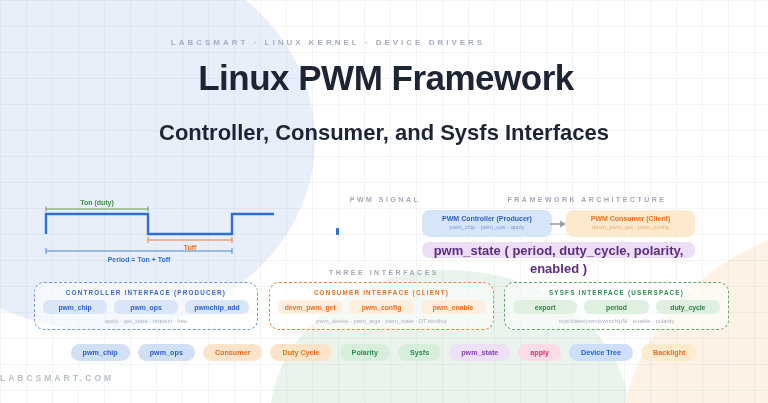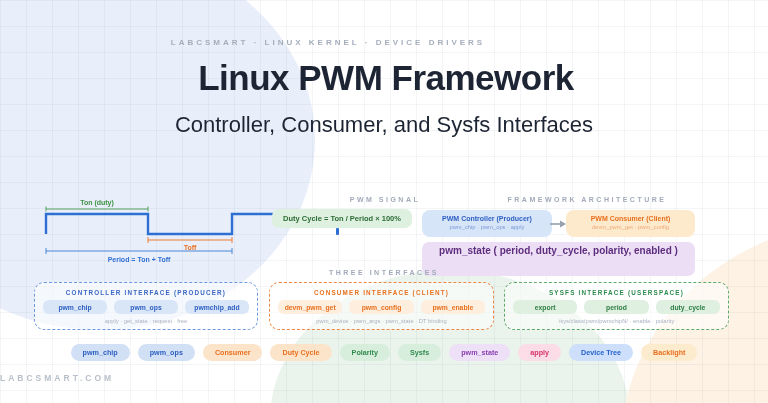--- a/index.html
+++ b/index.html
@@ -20,22 +20,22 @@
       linear-gradient(to bottom, rgba(99,110,140,0.07) 1px, transparent 1px);
     background-size:26px 26px;
   }
   .layer{position:absolute;inset:0;z-index:2;}
 
   
   .kicker{position:absolute;top:38px;left:0;width:656px;text-align:center;
     font-size:8px;font-weight:bold;letter-spacing:3px;color:#a6adbc;}
   .title{position:absolute;top:56px;left:0;width:768px;margin:2px;text-align:center;
     font-size:35px;font-weight:bold;color:#1d2534;letter-spacing:-0.5px;}
-  .subtitle{position:absolute;top:112px;left:0;width:768px;margin:0;text-align:center;
-    font-size:22px;font-weight:normal;color:#1d2534;}
+  .subtitle{position:absolute;top:120px;left:0;width:768px;margin:0;text-align:center;
+    font-size:22px;font-weight:bold;color:#1d2534;}
   .keywords{position:absolute;top:155px;left:0;width:768px;text-align:center;
     font-size:13px;color:#868e9f;}
 
   
   .sec-heading{position:absolute;text-align:center;font-size:7px;font-weight:bold;
     letter-spacing:2.5px;color:#a2aab9;}
   .signal-heading{left:272px;width:226px;top:196px;}
   .arch-heading{left:422px;width:330px;top:196px;}
   .three-heading{left:0;width:768px;top:269px;}
 
@@ -57,22 +57,22 @@
   .arch-box{position:absolute;top:210px;height:27px;border-radius:8px;text-align:center;}
   .producer-box{left:422px;width:130px;background:#d7e5f8;}
   .consumer-box{left:566px;width:129px;background:#fdeacd;}
   .arch-title{font-size:7px;font-weight:bold;margin-top:5px;}
   .producer-box .arch-title{color:#2d5fc0;}
   .consumer-box .arch-title{color:#e8701f;}
   .arch-sub{font-size:5.8px;margin-top:2px;}
   .producer-box .arch-sub{color:#7d9bd8;}
   .consumer-box .arch-sub{color:#f0a876;}
   .arch-arrow{position:absolute;left:550px;top:219px;width:17px;height:10px;}
-  .state-box{position:absolute;left:422px;top:242px;width:273px;height:34px;line-height:18px;
-    border-radius:7px;background:#ecdff5;color:#5e2d7e;text-align:center;font-size:10px;font-weight:bold;}
+  .state-box{position:absolute;left:422px;top:242px;width:273px;height:16px;line-height:18px;
+    border-radius:7px;background:#ecdff5;color:#5e2d7e;text-align:center;font-size:13px;font-weight:bold;}
 
   
   .card{position:absolute;top:282px;height:48px;border-radius:10px;
     background:rgba(255,255,255,0.55);box-sizing:border-box;
     display:flex;flex-direction:column;align-items:center;padding-top:6px;}
   .card-controller{left:34px;width:224px;border:1.5px dashed #6e99de;}
   .card-consumer{left:269px;width:225px;border:1.5px dashed #ef8743;}
   .card-sysfs{left:504px;width:225px;border:1.5px dashed #61a96a;}
   .card-title{font-size:6.3px;font-weight:bold;letter-spacing:1.2px;}
   .card-controller .card-title{color:#3b67c4;}
@@ -119,21 +119,20 @@
       <path d="M16,13 H118 M16,10.5 V15.5 M118,10.5 V15.5" stroke="#56a05e" stroke-width="1" fill="none"></path>
       <path d="M16,38 L16,18 L118,18 L118,38 L202,38 L202,18 L244,18" stroke="#2e6fd3" stroke-width="2.4" fill="none" stroke-linejoin="miter"></path>
       <path d="M118,44 H202 M118,41 V47 M202,41 V47" stroke="#ee7b30" stroke-width="1" fill="none"></path>
       <path d="M16,55 H202 M16,52 V58 M202,52 V58" stroke="#4a86d8" stroke-width="1" fill="none"></path>
       <text class="t-green" x="67" y="9" text-anchor="middle">Ton (duty)</text>
       <text class="t-orange" x="160" y="53.5" text-anchor="middle">Toff</text>
       <text class="t-blue" x="109" y="66" text-anchor="middle">Period = Ton + Toff</text>
     </svg>
 
     <div class="sec-heading signal-heading">PWM SIGNAL</div>
-    <div class="box duty-box">Duty Cycle = Ton / Period × 100%</div>
     <div class="connector"></div>
 
     <div class="sec-heading arch-heading">FRAMEWORK ARCHITECTURE</div>
     <div class="arch-box producer-box">
       <div class="arch-title">PWM Controller (Producer)</div>
       <div class="arch-sub">pwm_chip · pwm_ops · apply</div>
     </div>
     <svg class="arch-arrow" viewBox="0 0 17 10">
       <line x1="0" y1="5" x2="11" y2="5" stroke="#97a0ad" stroke-width="1.6"></line>
       <path d="M10,1.5 L16,5 L10,8.5 Z" fill="#97a0ad"></path>

